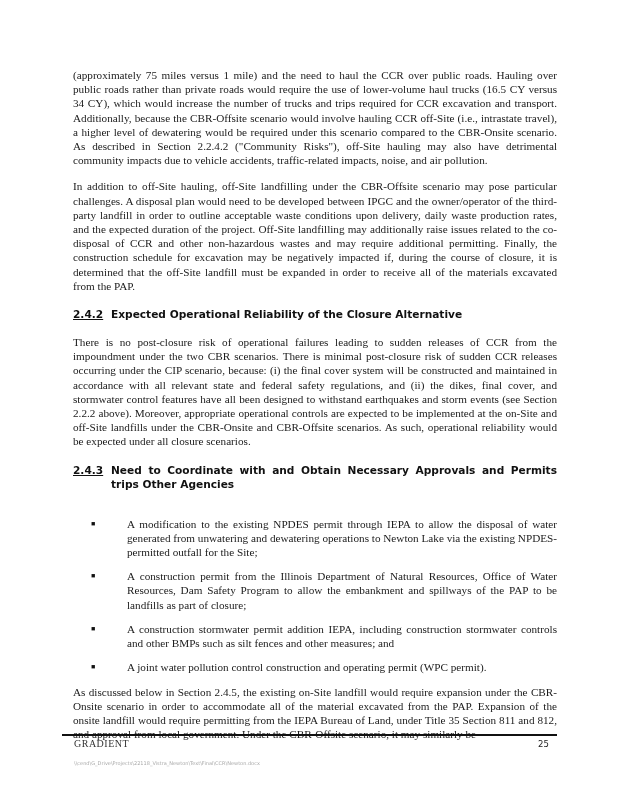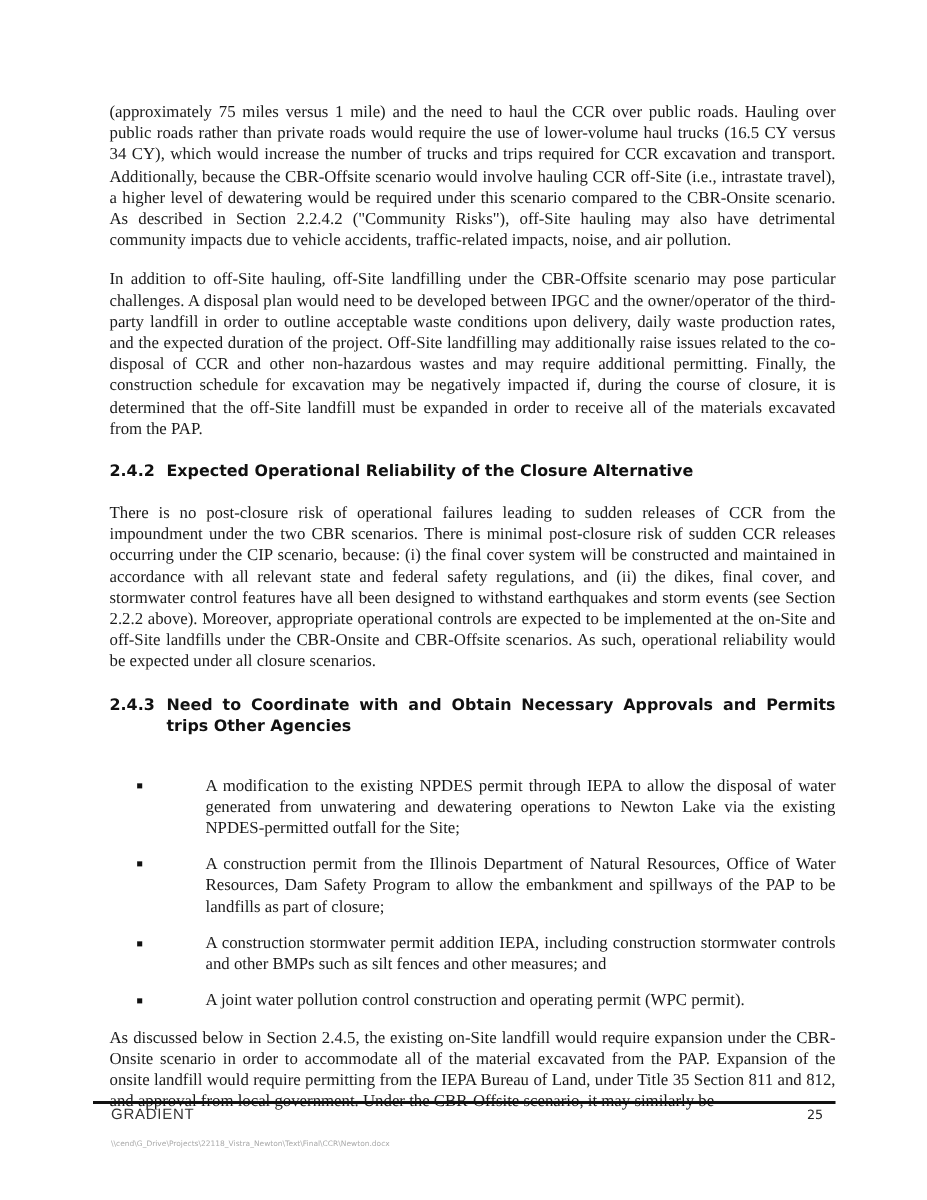--- a/index.html
+++ b/index.html
@@ -16,28 +16,28 @@
   .gap { height: 12px; }
   .heading {
     font-family: "DejaVu Sans", sans-serif;
     font-weight: bold;
     font-size: 10.6px;
     line-height: 14px;
     color: #111;
     display: flex;
     margin: 0;
   }
-  .heading .num { width: 38px; flex: none; }
+  .heading .num { width: 38px; flex: none; text-decoration: underline; }
   .heading .txt { flex: 1; text-align: justify; }
   ul.bullets { list-style: none; margin: 0; padding: 0; }
   ul.bullets li { display: flex; margin-bottom: 10px; }
   ul.bullets li .mark { width: 36px; flex: none; padding-left: 18px; font-size: 7px; line-height: 14.2px; color:#111; }
-  ul.bullets li .para { flex: 1; margin-left: 10px; }
+  ul.bullets li .para { flex: 1; }
   .footer-rule { position: absolute; left: 62px; top: 734px; width: 495px; height: 1.5px; background: #111; }
-  .footer-brand { position: absolute; left: 74px; top: 738px; font-family: Liberation Sans, sans-serif; font-size: 10px; letter-spacing: 0.5px; color: #333; }
+  .footer-brand { position: absolute; left: 74px; top: 738px; font-family: Liberation Serif, serif; font-size: 10px; letter-spacing: 0.5px; color: #333; }
   .footer-page { position: absolute; left: 538px; top: 739px; font-family: "DejaVu Sans", sans-serif; font-size: 8.5px; color: #222; }
   .footer-path { position: absolute; left: 74px; top: 760px; font-family: "DejaVu Sans", sans-serif; font-size: 5px; color: #aaa; }
 </style>
 </head>
 <body>
 
 <div class="page">
   <p class="para">(approximately 75 miles versus 1 mile) and the need to haul the CCR over public roads. Hauling over public roads rather than private roads would require the use of lower-volume haul trucks (16.5 CY versus 34 CY), which would increase the number of trucks and trips required for CCR excavation and transport. Additionally, because the CBR-Offsite scenario would involve hauling CCR off-Site (i.e., intrastate travel), a higher level of dewatering would be required under this scenario compared to the CBR-Onsite scenario. As described in Section 2.2.4.2 ("Community Risks"), off-Site hauling may also have detrimental community impacts due to vehicle accidents, traffic-related impacts, noise, and air pollution.</p>
   <div class="gap"></div>
   <p class="para">In addition to off-Site hauling, off-Site landfilling under the CBR-Offsite scenario may pose particular challenges. A disposal plan would need to be developed between IPGC and the owner/operator of the third-party landfill in order to outline acceptable waste conditions upon delivery, daily waste production rates, and the expected duration of the project. Off-Site landfilling may additionally raise issues related to the co-disposal of CCR and other non-hazardous wastes and may require additional permitting. Finally, the construction schedule for excavation may be negatively impacted if, during the course of closure, it is determined that the off-Site landfill must be expanded in order to receive all of the materials excavated from the PAP.</p>

